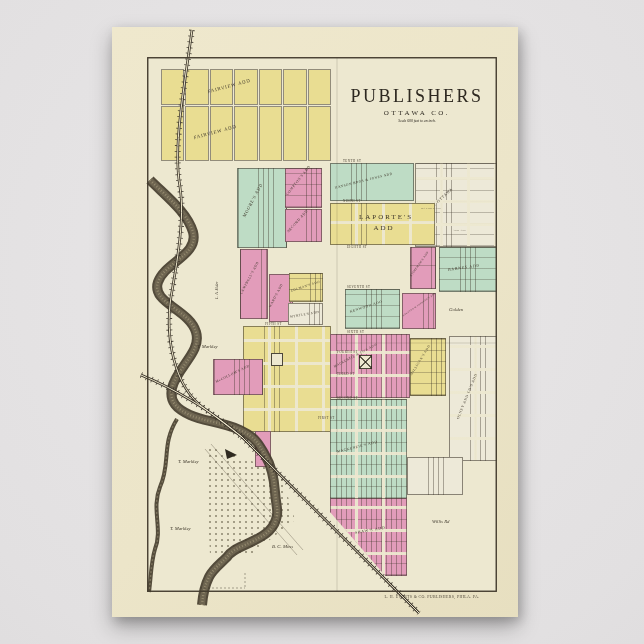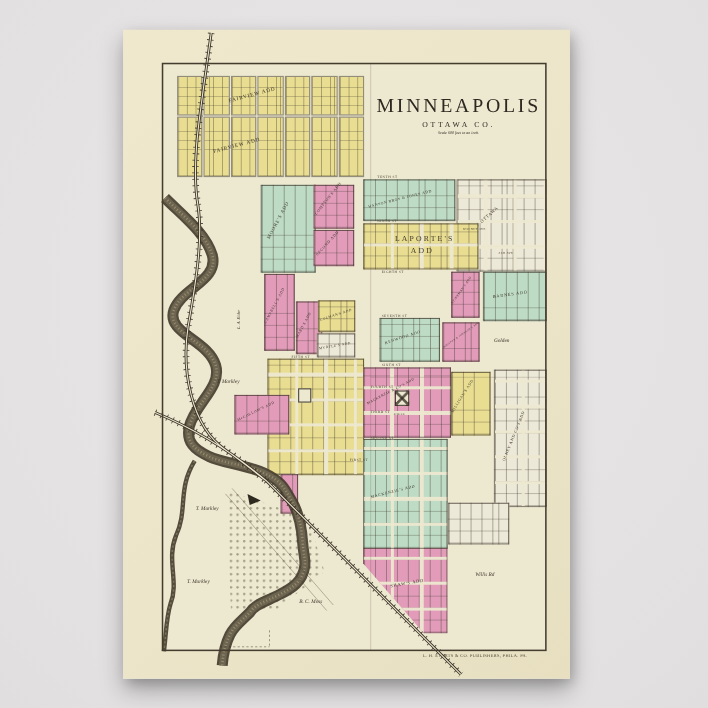--- a/index.html
+++ b/index.html
@@ -177,21 +177,21 @@
       </g>
       <g>
         <path d="M45,-27 C36,40 26,90 33,130 C38,162 30,205 24,240 C18,278 26,330 58,352 C72,362 82,370 95,380 M-6,318 C28,332 62,352 95,380 M95,380 L272,556" fill="none" stroke="#3b342a" stroke-width="6" stroke-dasharray=".8 5" opacity=".9"></path>
         <path d="M45,-27 C36,40 26,90 33,130 C38,162 30,205 24,240 C18,278 26,330 58,352 C72,362 82,370 95,380 M-6,318 C28,332 62,352 95,380 M95,380 L272,556" fill="none" stroke="#3b342a" stroke-width="2.6"></path>
         <path d="M45,-27 C36,40 26,90 33,130 C38,162 30,205 24,240 C18,278 26,330 58,352 C72,362 82,370 95,380 M-6,318 C28,332 62,352 95,380 M95,380 L272,556" fill="none" stroke="#ece5c9" stroke-width="1"></path>
       </g>
       <rect x="0.75" y="0.75" width="348.5" height="533.5" fill="none" stroke="#443c2f" stroke-width="1.4"></rect>
     </svg>
 
     <div class="title-block">
-      <div class="t1">MINNEAPOLIS</div>
+      <div class="t1">PUBLISHERS</div>
       <div class="t2">OTTAWA CO.</div>
       <div class="t3">Scale 600 feet to an inch.</div>
     </div>
 
     <span class="st" style="left:196px;top:101px;">TENTH ST</span>
     <span class="st" style="left:196px;top:141px;">NINTH ST</span>
     <span class="st" style="left:200px;top:187px;">EIGHTH ST</span>
     <span class="st" style="left:200px;top:227px;">SEVENTH ST</span>
     <span class="st" style="left:200px;top:272px;">SIXTH ST</span>
     <span class="st" style="left:118px;top:264px;">FIFTH ST</span>

